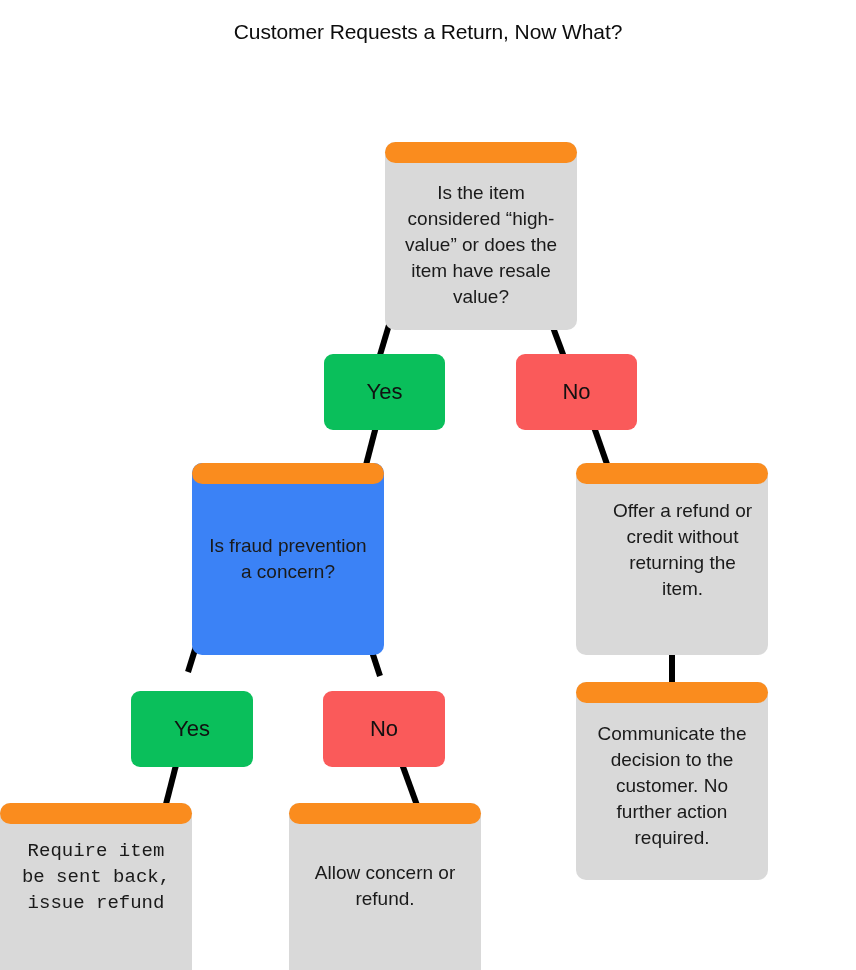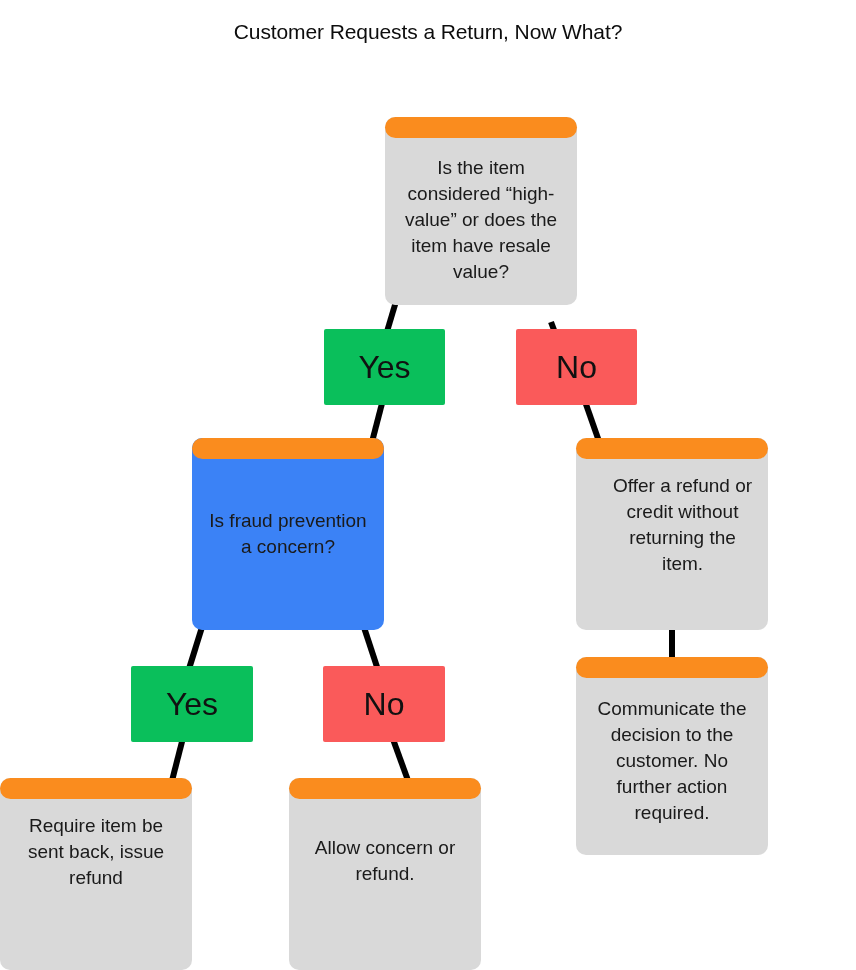--- a/index.html
+++ b/index.html
@@ -40,20 +40,21 @@
     top: 0;
     width: 856px;
     height: 970px;
     pointer-events: none;
   }
 
   
   .node {
     position: absolute;
     box-sizing: border-box;
+    margin-top: 25px;
   }
 
   
   .card {
     background: #d9d9d9;
     border-radius: 10px;
     display: flex;
     align-items: center;
     justify-content: center;
     text-align: center;
@@ -75,26 +76,26 @@
     font-size: 19px;
     line-height: 26px;
     color: #1a1a1a;
     text-align: center;
     width: 100%;
     box-sizing: border-box;
   }
 
   
   .pill {
-    border-radius: 2px;
+    border-radius: 9px;
     display: flex;
     align-items: center;
     justify-content: center;
     color: #111111;
-    font-size: 32px;
+    font-size: 22px;
     line-height: 34px;
   }
   .pill-yes { background: #0abf5b; }
   .pill-no  { background: #fa5a5a; }
 
   
 </style>
 </head>
 <body>
 
@@ -156,21 +157,21 @@
     <span>No</span>
   </div>
 
   <div class="node card" style="left: 576px; top: 657px; width: 192px; height: 198px; background: rgb(217, 217, 217);">
     <div class="card-header" style="background: rgb(250, 140, 30);"></div>
     <div class="card-text" style="padding-top:10px;">Communicate the decision to the customer. No further action required.</div>
   </div>
 
   <div class="node card" style="left: 0px; top: 778px; width: 192px; height: 192px; background: rgb(217, 217, 217);">
     <div class="card-header" style="background: rgb(250, 140, 30);"></div>
-    <div class="card-text" style="padding-bottom:44px;">Require item be sent back, issue refund</div>
+    <div class="card-text" style="padding-bottom:44px;font-family:Liberation Mono, monospace;">Require item be sent back, issue refund</div>
   </div>
 
   <div class="node card" style="left: 289px; top: 778px; width: 192px; height: 192px; background: rgb(217, 217, 217);">
     <div class="card-header" style="background: rgb(250, 140, 30);"></div>
     <div class="card-text" style="padding-bottom:26px;">Allow concern or refund.</div>
   </div>
 
 </div>
 
 </body></html>

